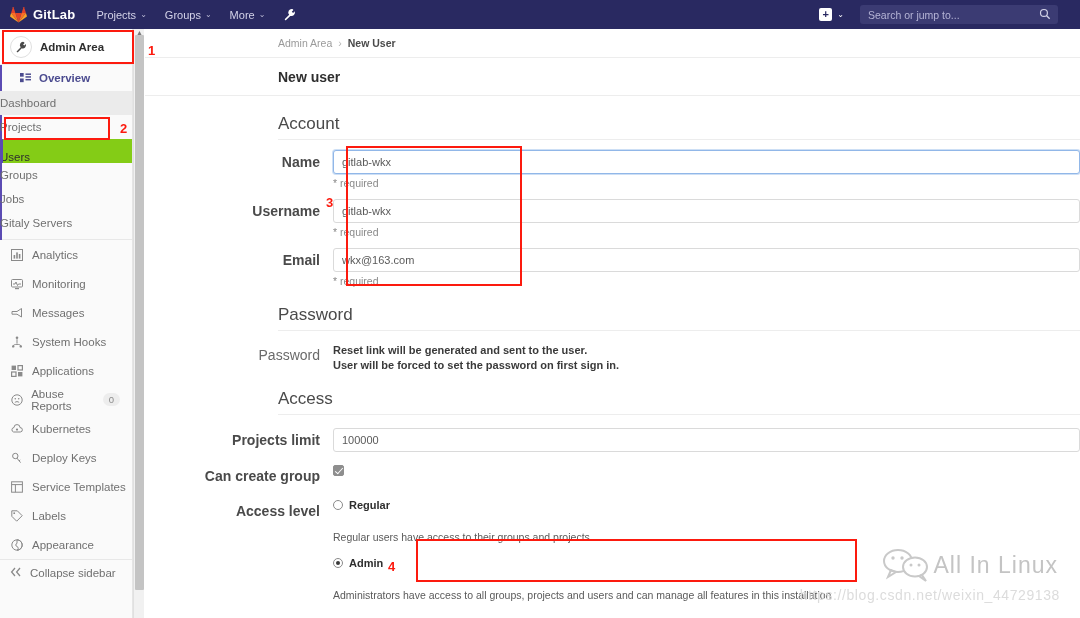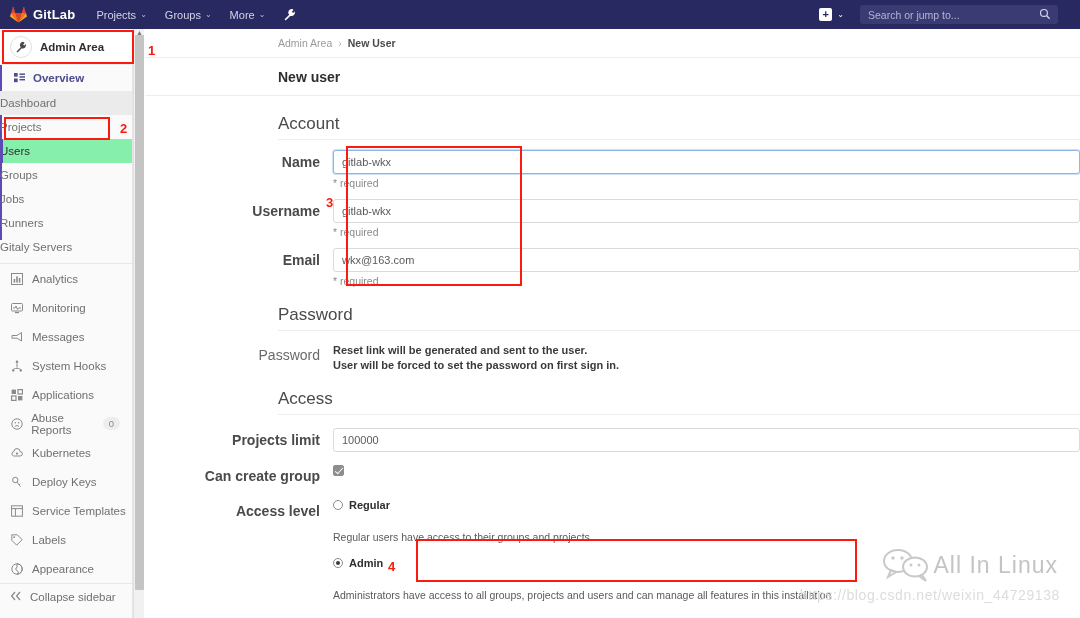--- a/index.html
+++ b/index.html
@@ -87,31 +87,31 @@
   }
   .sb-context .ctx-ico {
     width: 22px; height: 22px; border-radius: 50%;
     background: #fff; border: 1px solid #e0e0e0;
     display: flex; align-items: center; justify-content: center;
     margin-right: 8px;
   }
   .sb-context .ctx-label { font-weight: bold; font-size: 11.5px; color: #2e2e2e; }
   .sb-section {
     height: 26px; display: flex; align-items: center;
-    padding-left: 14px; color: #4b4b8f; font-weight: bold;
+    padding-left: 20px; color: #4b4b8f; font-weight: bold;
     background: #fafafa;
   }
   .sb-section .sb-ico { margin-right: 8px; display: flex; }
   .sb-sub {
     height: 24px; display: flex; align-items: center;
     color: #707070; cursor: pointer;
     position: relative;
   }
   .sb-sub.hl { background: #ebebeb; }
-  .sb-sub.active { color: #2e2e2e; font-weight: normal; background: #86efac; }
+  .sb-sub.active { color: #2e2e2e; font-weight: normal; background: #84cc16; align-items: flex-end; }
   .sb-sub.active::before {
     content: ""; position: absolute; left: 0; top: 0;
     width: 3px; height: 24px; background: #5b4bb3;
   }
   .sb-item {
     height: 29px; display: flex; align-items: center;
     padding-left: 10px; color: #707070; cursor: pointer;
   }
   .sb-item .sb-ico { margin-right: 8px; width: 14px; display: flex; justify-content: center; }
   .sb-badge {
@@ -331,23 +331,20 @@
       <span>Projects</span>
     </div>
     <div class="sb-sub active">
       <span>Users</span>
     </div>
     <div class="sb-sub">
       <span>Groups</span>
     </div>
     <div class="sb-sub">
       <span>Jobs</span>
-    </div>
-    <div class="sb-sub">
-      <span>Runners</span>
     </div>
     <div class="sb-sub">
       <span>Gitaly Servers</span>
     </div>
 
     <div class="sb-divider"></div>
 
     <div class="sb-item">
       <span class="sb-ico">
         <svg width="12" height="12" viewBox="0 0 12 12">

